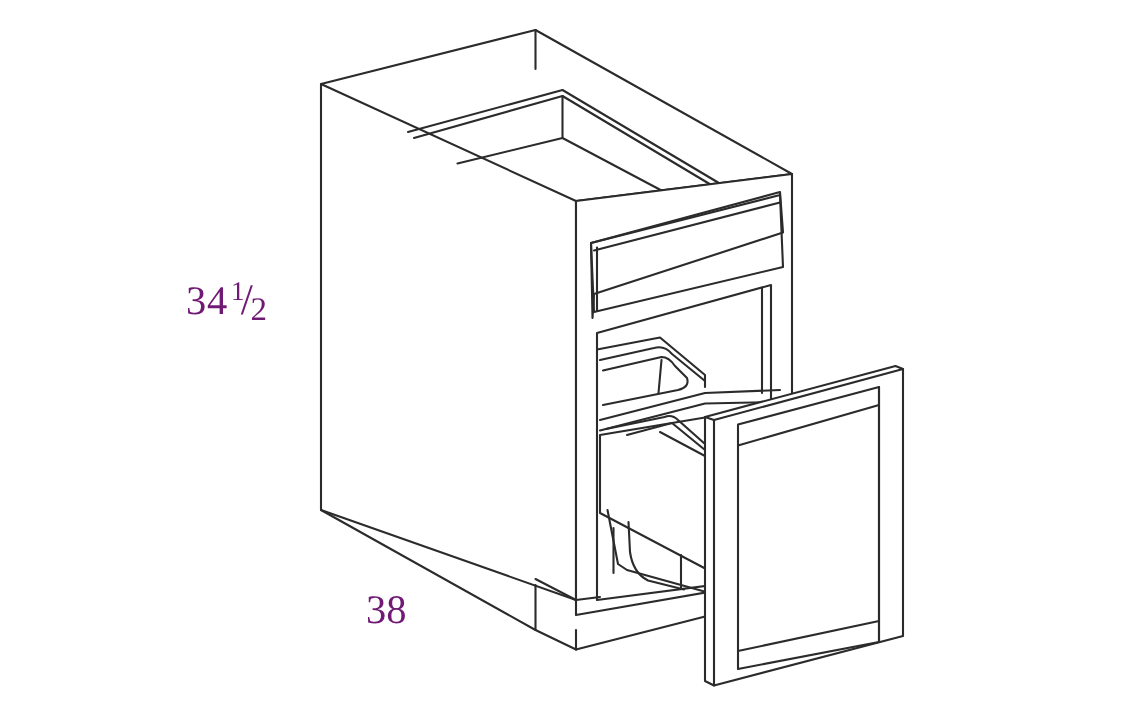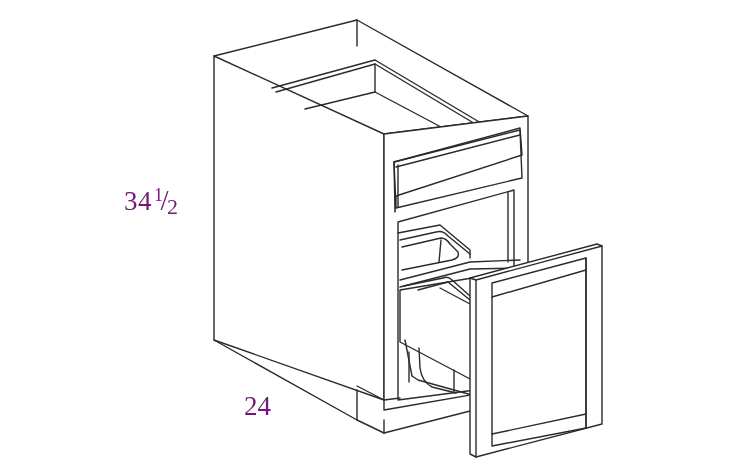--- a/index.html
+++ b/index.html
@@ -89,13 +89,13 @@
     <line class="ln" x1="492" y1="297" x2="586" y2="270"></line>
     <line class="ln" x1="492" y1="434" x2="586" y2="414"></line>
     <line class="ln" x1="586" y1="258" x2="586" y2="428"></line>
   </g>
 </svg>
 
 <div id="dim-height" class="dim">
   <span>34</span><span class="frac-num">1</span><span class="frac-slash">/</span><span class="frac-den">2</span>
 </div>
 
-<div id="dim-width" class="dim">24</div>
+<div id="dim-width" class="dim">38</div>
 
 </body></html>

